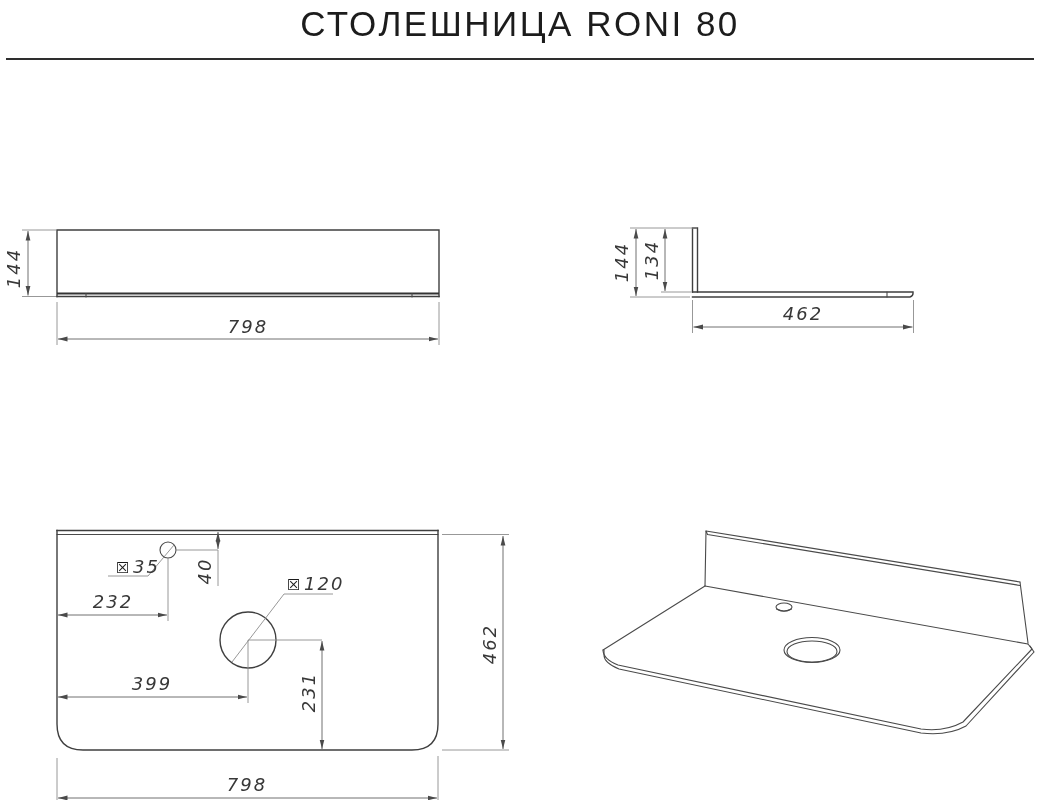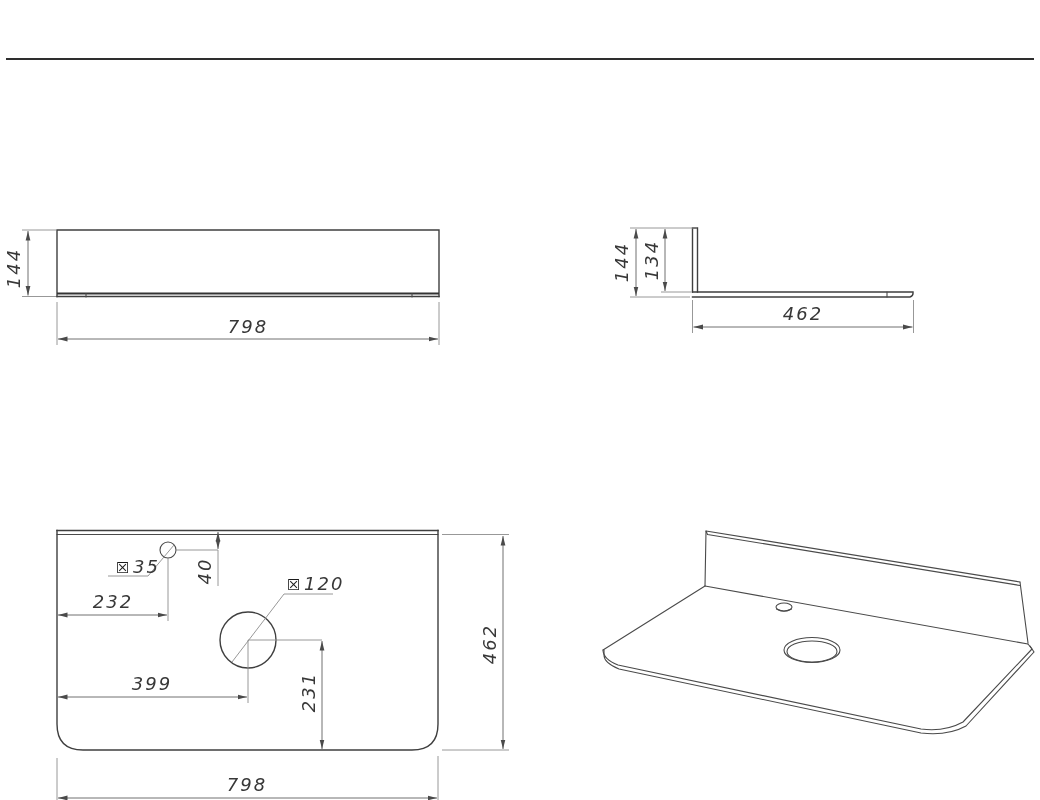--- a/index.html
+++ b/index.html
@@ -28,20 +28,21 @@
   .diaglyph{
     font-family:"DejaVu Sans",sans-serif;font-style:normal;font-size:15px;fill:#1a1a1a;
     letter-spacing:0;
   }
 </style>
 </head>
 <body>
 
 <div class="page">
 
+  <div class="title">СТОЛЕШНИЦА RONI 80</div>
   <div class="divider"></div>
 
   <svg width="1040" height="800" viewBox="0 0 1040 800">
     <defs>
       <marker id="arr" viewBox="0 0 10 6" refX="9.5" refY="3" markerWidth="10" markerHeight="6" markerUnits="userSpaceOnUse" orient="auto-start-reverse">
         <path d="M0,0.6 L9.5,3 L0,5.4 z" fill="#4a4a4a"></path>
       </marker>
     </defs>
 
     <g>

